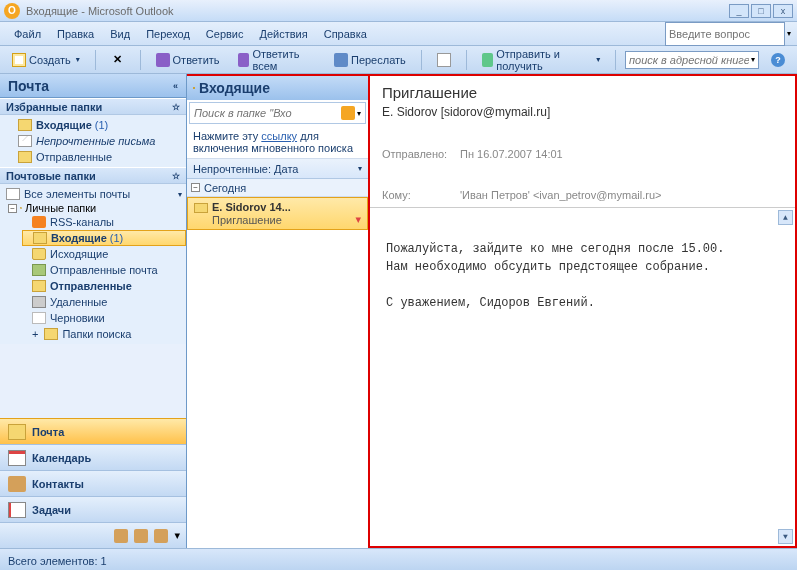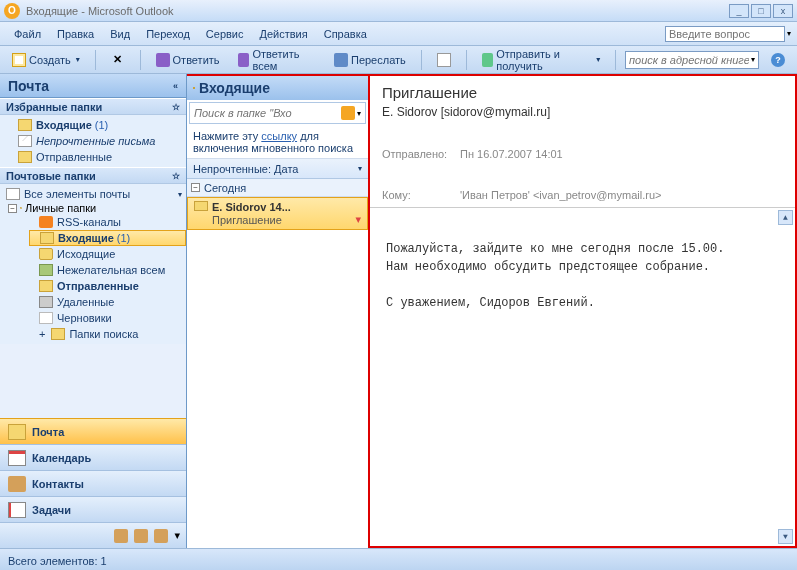--- a/index.html
+++ b/index.html
@@ -4,21 +4,21 @@
 <style>
 * { box-sizing: border-box; margin: 0; padding: 0; }
 body { font-family: Tahoma, Arial, sans-serif; font-size: 11px; background: #bcd4f0; width: 797px; height: 570px; overflow: hidden; }
 .titlebar { height: 22px; background: linear-gradient(#e8f0fc, #c5dcf7); display: flex; align-items: center; padding: 0 4px; border-bottom: 1px solid #9db9d9; }
 .titlebar .app-icon { width: 16px; height: 16px; background: #f5a623; border-radius: 50%; margin-right: 6px; display: flex; align-items: center; justify-content: center; color: #fff; font-weight: bold; font-size: 10px; }
 .titlebar .title { color: #6b6b6b; flex: 1; }
 .titlebar .winbtn { width: 20px; height: 14px; border: 1px solid #7a9bc4; margin-left: 2px; background: #d3e5fa; display: flex; align-items: center; justify-content: center; font-size: 9px; color: #3b5a80; cursor: pointer; }
 .menubar { height: 24px; background: linear-gradient(#e4effc, #cfe1f7); display: flex; align-items: center; padding: 0 6px; border-bottom: 1px solid #9db9d9; }
 .menubar .menu { padding: 2px 8px; color: #1a3e6e; cursor: pointer; }
 .menubar .help-q { flex: 1; }
-.menubar input.helpq { width: 120px; height: 16px; border: 1px solid #7a9bc4; font-size: 11px; padding: 0 3px; color: #888; }
+.menubar input.helpq { width: 120px; height: 24px; border: 1px solid #7a9bc4; font-size: 11px; padding: 0 3px; color: #888; }
 .toolbar2 { height: 28px; background: linear-gradient(#dbe9fa, #c3d9f3); display: flex; align-items: center; padding: 0 6px; border-bottom: 1px solid #9db9d9; gap: 6px; }
 .tbtn { display: flex; align-items: center; padding: 2px 5px; color: #1a3e6e; cursor: pointer; border: 1px solid transparent; border-radius: 2px; gap: 3px; }
 .tbtn .ic { width: 14px; height: 14px; }
 .sep { width: 1px; height: 20px; background: #9db9d9; margin: 0 3px; }
 .dd { font-size: 8px; margin-left: 2px; }
 .ic-new { background: #fff; border: 1px solid #d4a017; box-shadow: inset 0 0 0 2px #fde8a0; }
 .ic-x { color: #000; font-weight: bold; display: flex; align-items: center; justify-content: center; }
 .ic-reply { background: #8a5fc7; border-radius: 2px; }
 .ic-fwd { background: #5f8ac7; border-radius: 2px; }
 .ic-send { background: #5fc78a; border-radius: 2px; }
@@ -41,21 +41,21 @@
 .fic-mail::after { content: ''; position: absolute; top: 0; left: 0; right: 0; height: 5px; background: linear-gradient(135deg, transparent 45%, #ccc 50%, transparent 55%); }
 .fic-sent { background: #f5d771; border: 1px solid #c9a23a; }
 .fic-folder { background: #f5d771; border: 1px solid #c9a23a; border-radius: 0 2px 2px 2px; }
 .fic-rss { background: #f58220; border-radius: 2px; }
 .fic-junk { background: #a8c878; border: 1px solid #7a9850; }
 .fic-trash { background: #ccc; border: 1px solid #888; }
 .fic-draft { background: #fff; border: 1px solid #bbb; }
 .fic-search { background: #f5d771; border: 1px solid #c9a23a; }
 .tree-item { padding-left: 8px; display: flex; align-items: center; gap: 3px; }
 .tree-item .pm { width: 9px; height: 9px; border: 1px solid #888; display: flex; align-items: center; justify-content: center; font-size: 8px; color: #333; background: #fff; }
-.tree-children { padding-left: 29px; }
+.tree-children { padding-left: 22px; }
 .tree-children .nav-item { padding-left: 10px; }
 .nav-big { flex: 1; overflow: auto; }
 .nav-bottom { }
 .nav-bot-btn { height: 26px; display: flex; align-items: center; padding: 0 8px; gap: 6px; color: #1a3e6e; font-weight: bold; cursor: pointer; border-top: 1px solid #a5c0e0; background: linear-gradient(#e4effc, #c3d9f3); }
 .nav-bot-btn.active { background: linear-gradient(#ffe9a8, #ffc14a); border-top: 1px solid #e3a21a; }
 .nav-bot-btn .bic { width: 18px; height: 16px; }
 .bic-mail { background: #f5d771; border: 1px solid #c9a23a; }
 .bic-cal { background: #fff; border: 1px solid #888; box-shadow: inset 0 3px 0 #d44; }
 .bic-cont { background: #d4a05a; border-radius: 2px; }
 .bic-task { background: #fff; border: 1px solid #888; box-shadow: inset 2px 0 0 #d44; }
@@ -66,21 +66,21 @@
 .list-hdr { height: 24px; background: linear-gradient(#c3dbf7, #9bc1ec); display: flex; align-items: center; padding: 0 6px; color: #1a3e6e; font-weight: bold; font-size: 14px; gap: 4px; }
 .searchbox { height: 22px; margin: 2px; border: 1px solid #b0c8e4; display: flex; align-items: center; padding: 0 4px; }
 .searchbox input { border: none; flex: 1; font-size: 11px; color: #888; outline: none; font-style: italic; }
 .searchbox .sic { width: 14px; height: 14px; background: #f5a623; border-radius: 2px; }
 .instant-hint { padding: 4px 6px; font-size: 11px; color: #1a3e6e; border-bottom: 1px solid #d0dced; }
 .instant-hint a { color: #2a60b0; text-decoration: underline; cursor: pointer; }
 .sort-hdr { height: 20px; background: linear-gradient(#eaf2fc, #d8e7fa); display: flex; align-items: center; padding: 0 6px; color: #1a3e6e; border-bottom: 1px solid #b0c8e4; }
 .group-hdr { height: 18px; background: #eaf2fc; display: flex; align-items: center; padding: 0 4px; color: #1a3e6e; gap: 4px; border-bottom: 1px solid #d0dced; }
 .group-hdr .pm { width: 9px; height: 9px; border: 1px solid #888; display: flex; align-items: center; justify-content: center; font-size: 8px; color: #333; background: #fff; }
 .msg-item { padding: 3px 6px; background: linear-gradient(#ffe9a8, #ffd76e); border: 1px solid #e3a21a; cursor: pointer; }
-.msg-item .line1 { display: flex; align-items: flex-start; gap: 4px; color: #333; font-weight: bold; }
+.msg-item .line1 { display: flex; align-items: flex-end; gap: 4px; color: #333; font-weight: bold; }
 .msg-item .line1 .mic { width: 14px; height: 10px; background: #f5d771; border: 1px solid #c9a23a; }
 .msg-item .line2 { color: #555; padding-left: 18px; display: flex; align-items: center; }
 .msg-item .flag { margin-left: auto; color: #d44; }
 
 .readpane { flex: 1; background: #fff; display: flex; flex-direction: column; border: 2px solid #d00; border-left: none; }
 .read-hdr { padding: 8px 12px 6px; border-bottom: 1px solid #ccc; }
 .read-subj { font-size: 15px; color: #333; margin-bottom: 4px; }
 .read-from { font-size: 12px; color: #333; margin-bottom: 4px; }
 .read-meta { font-size: 11px; color: #888; display: flex; gap: 8px; margin-top: 29px; }
 .read-meta .lab { width: 70px; }
@@ -213,21 +213,21 @@
             <div class="nav-item selected">
                 <div class="fic fic-inbox"></div>
                 <span><b>Входящие</b> <span style="color:#2a60b0">(1)</span></span>
               </div>
             <div class="nav-item">
                 <div class="fic fic-folder"></div>
                 <span>Исходящие</span>
               </div>
             <div class="nav-item">
                 <div class="fic fic-junk"></div>
-                <span>Нежелательная всем</span>
+                <span>Отправленные почта</span>
               </div>
             <div class="nav-item">
                 <div class="fic fic-sent"></div>
                 <b>Отправленные</b>
               </div>
             <div class="nav-item">
                 <div class="fic fic-trash"></div>
                 <span>Удаленные</span>
               </div>
             <div class="nav-item">

